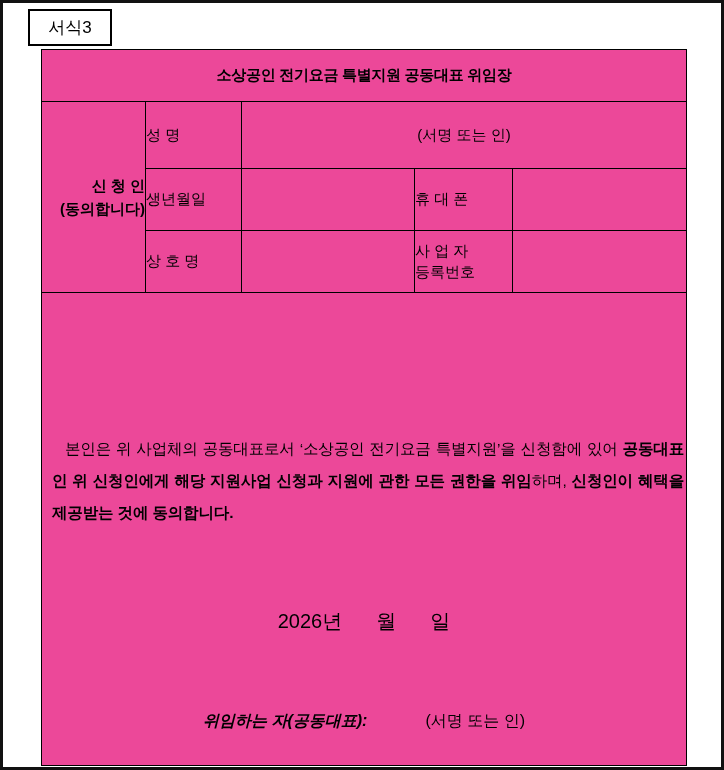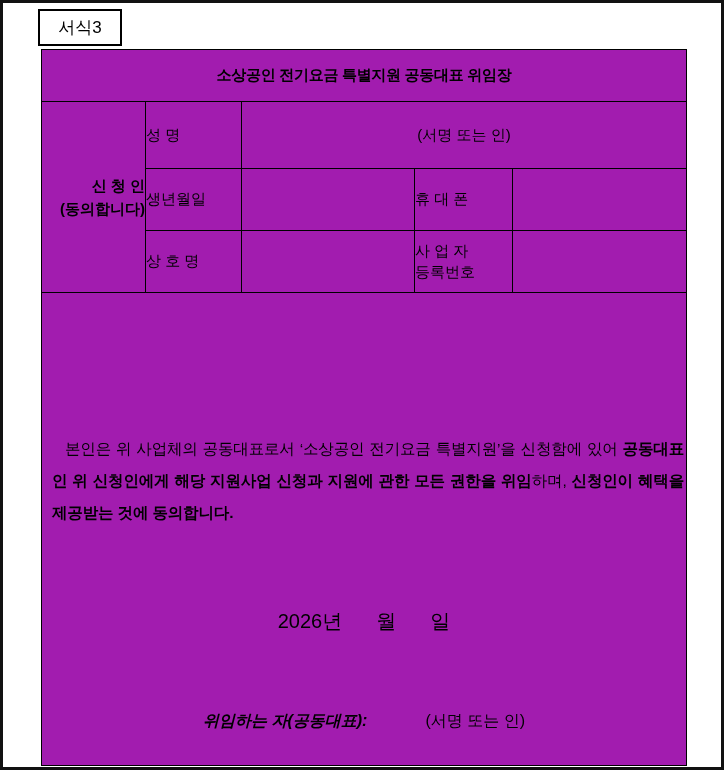--- a/index.html
+++ b/index.html
@@ -19,21 +19,21 @@
     height: 770px;
     box-sizing: border-box;
     border: 3px solid #111111;
     background: #ffffff;
     overflow: hidden;
   }
 
   
   .form-tag {
     position: absolute;
-    left: 35px;
+    left: 25px;
     top: 6px;
     width: 84px;
     height: 37px;
     border: 2px solid #000000;
     box-sizing: border-box;
     display: flex;
     align-items: center;
     justify-content: center;
     font-size: 17px;
     letter-spacing: 0px;
@@ -41,21 +41,21 @@
   }
 
   
   .doc-table {
     position: absolute;
     left: 38px;
     top: 46px;
     width: 645px;
     border-collapse: collapse;
     table-layout: fixed;
-    background: #a21caf;
+    background: #ec4899;
   }
   .doc-table td {
     border: 1.5px solid #000000;
     padding: 0;
     vertical-align: middle;
     font-size: 15px;
   }
 
   .title-cell {
     height: 51px;

